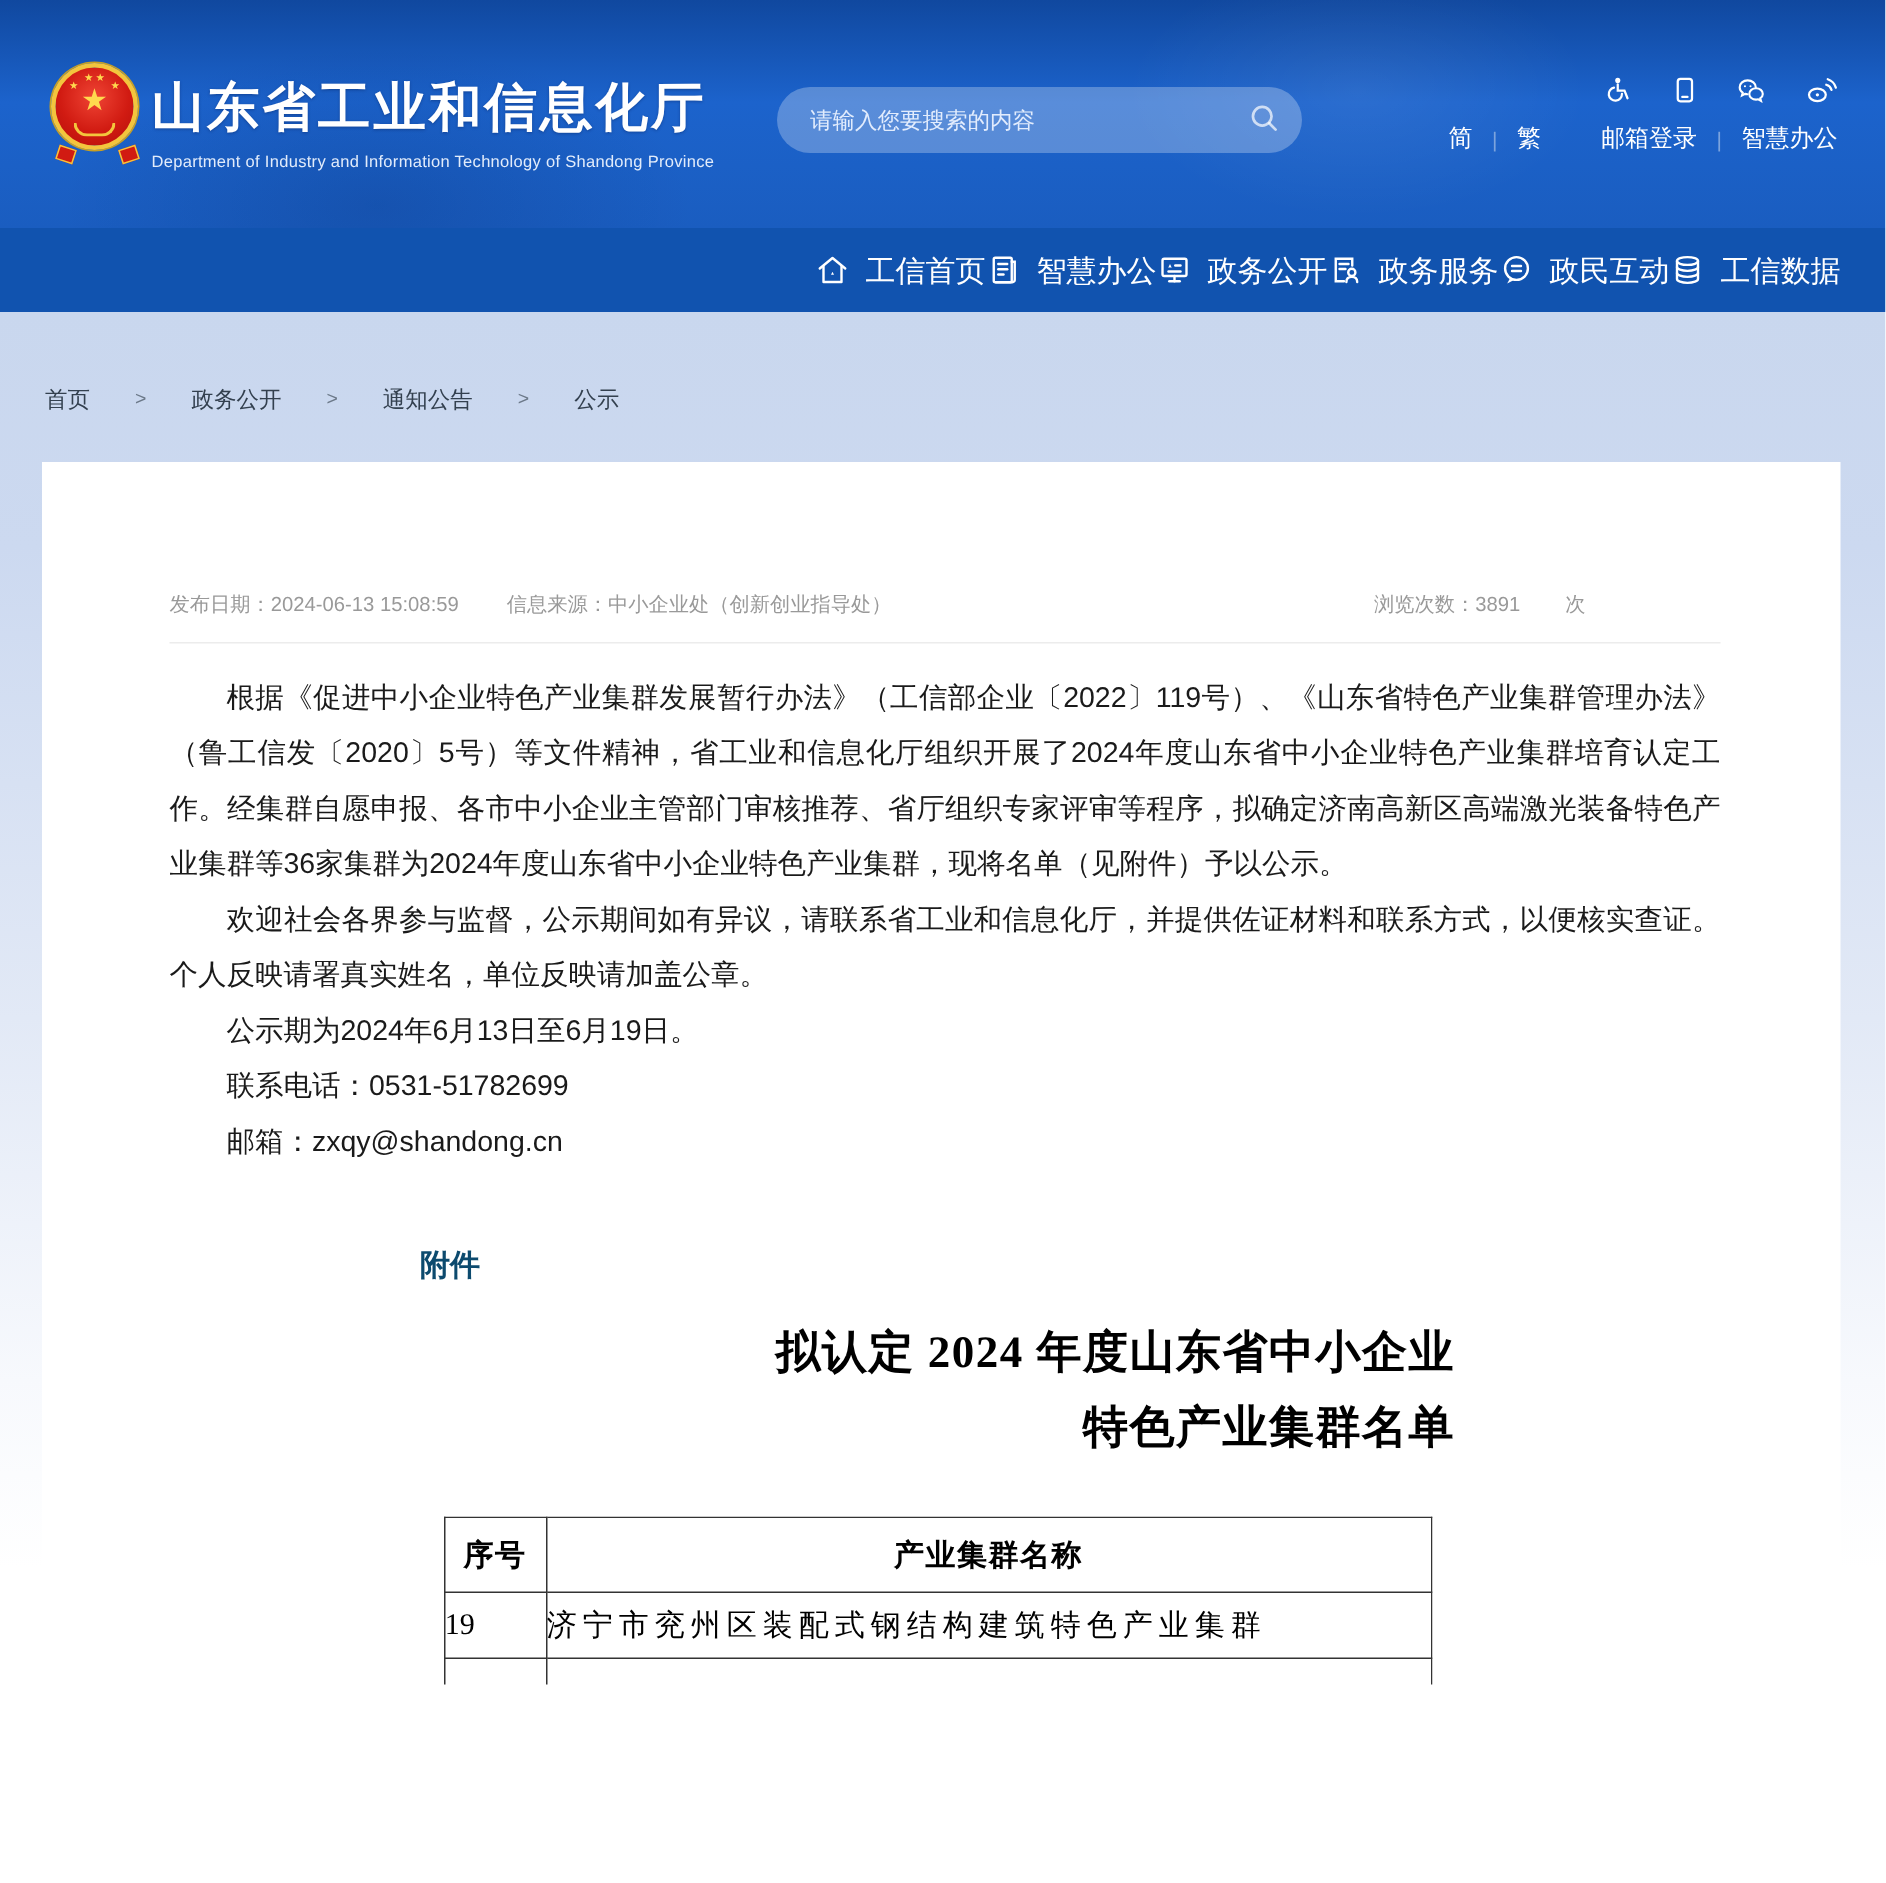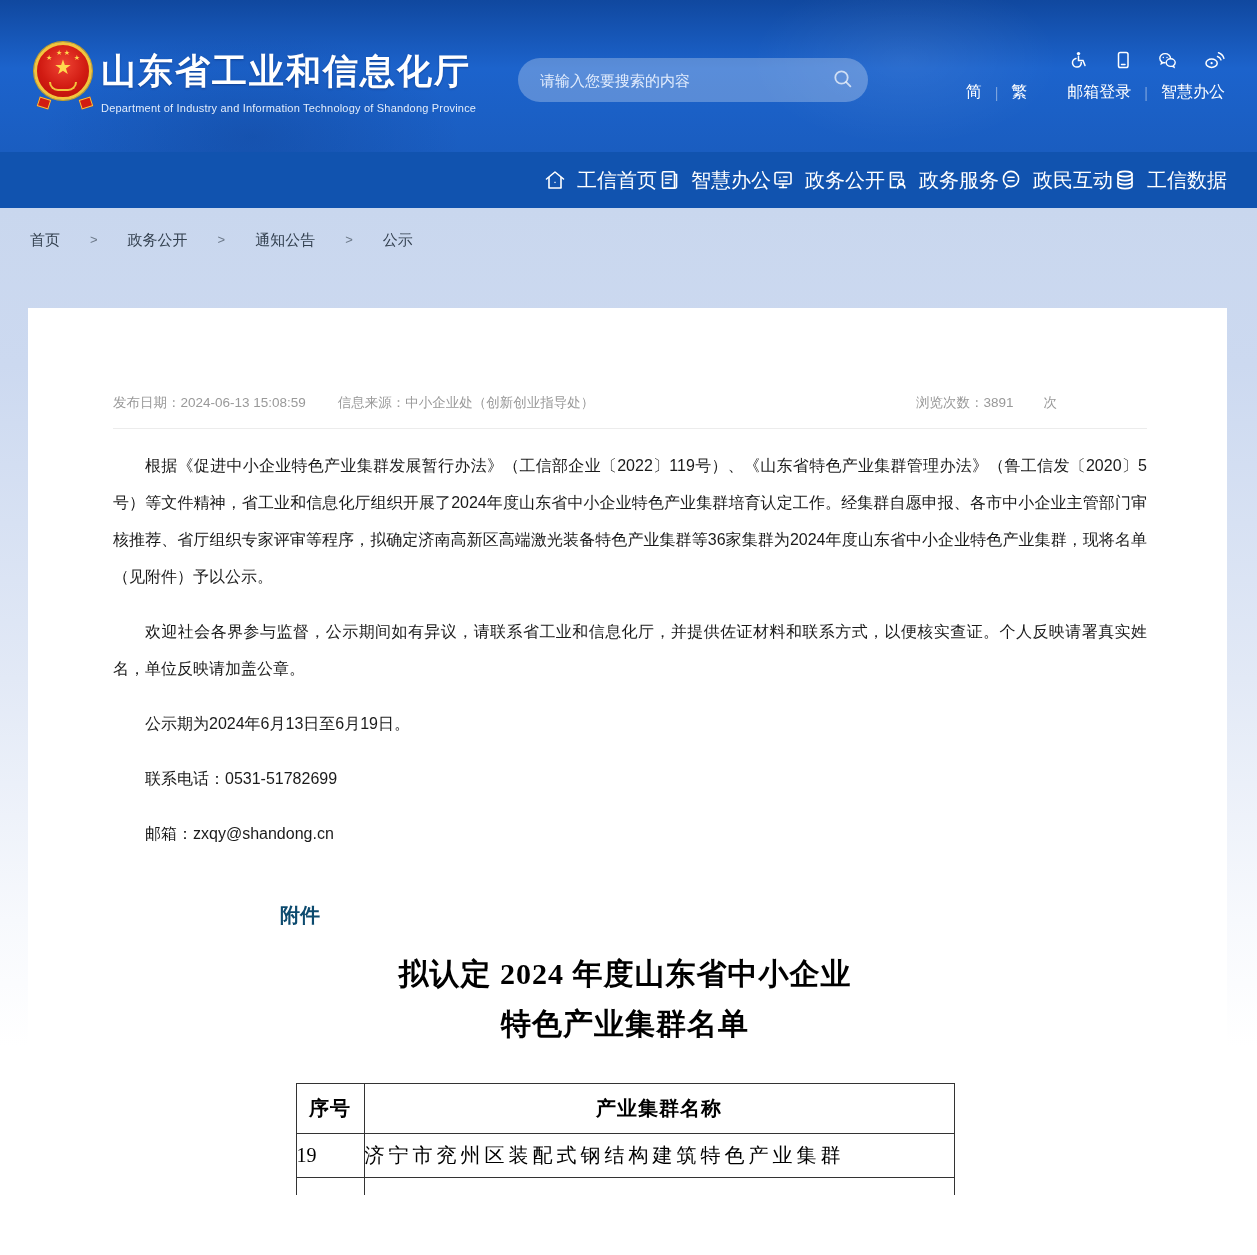--- a/index.html
+++ b/index.html
@@ -73,21 +73,21 @@
   }
   .nav-item{ display:flex; align-items:center; gap:10px; color:#fff; font-size:20px; cursor:pointer; }
   .nav-item svg{ display:block; }
 
   
   .below{
     height:1047px;
     background:linear-gradient(180deg,#c9d7ee 0%,#ccd9f0 15%,#e2e9f6 45%,#f7f9fd 68%,#ffffff 80%);
   }
   .breadcrumb{
-    height:100px; padding:23px 0 0 30px; display:flex; align-items:flex-start; gap:30px;
+    height:100px; padding:49px 0 0 30px; display:flex; align-items:flex-start; gap:30px;
     font-size:15px; color:#33404f;
   }
   .crumb{ cursor:pointer; }
   .crumb-sep{ color:#6c7989; font-size:13px; padding-top:1px; }
 
   .card{
     margin:0 30px 0 28px; background:#fff; min-height:947px;
     padding:60px 80px 40px 85px;
   }
   .article-title{
@@ -98,21 +98,21 @@
   .article-meta{
     margin:26px 0 0 0; display:flex; align-items:center; font-size:13.5px; color:#999;
   }
   .meta-left{ display:flex; gap:32px; }
   .meta-views{ margin-left:auto; margin-right:90px; display:flex; }
   .meta-views .unit{ margin-left:30px; }
   .meta-divider{ border:none; border-top:1px solid #ececec; margin-top:16px; }
 
   .article-body{ margin-top:18px; }
   .article-body p{
-    font-size:16px; color:#1a1a1a; line-height:37px; text-indent:2em; text-align:justify;margin-top:18px;
+    font-size:19px; color:#1a1a1a; line-height:37px; text-indent:2em; text-align:justify;
   }
 
   .attachment-line{ margin:64px 0 0 0; font-size:18px; color:#1a1a1a; display:flex; align-items:center; text-indent:2em;}
   .pdf-icon{
     display:inline-block; width:15px; height:17px; background:#fdfdfd;
     border:1px solid #b8b8b8; border-radius:2px; position:relative; margin:0 3px 0 2px; flex:0 0 auto;
   }
   .pdf-icon::after{
     content:"A"; position:absolute; left:0px; top:-3px; color:#d32015;
     font-size:12px; font-weight:bold; font-family:"Liberation Serif",serif; font-style:italic; line-height:1;
@@ -121,21 +121,21 @@
 
   
   .doc-preview{
     margin:50px 0 0 167px; width:690px; color:#000;
     font-family:"Liberation Serif","DejaVu Serif",serif;
   }
   .doc-annex-label{
     font-family:"Liberation Sans","DejaVu Sans",sans-serif;
     font-size:20px; font-weight:600; color:#0c4a6e;
   }
-  .doc-title{ text-align:center; margin-top:20px; font-weight:bold; font-size:30px; line-height:50px; letter-spacing:1px; }
+  .doc-title{ text-align:right; margin-top:20px; font-weight:bold; font-size:30px; line-height:50px; letter-spacing:1px; }
   .doc-table-clip{ margin:34px auto 0; width:659px; height:112px; overflow:hidden; }
   .doc-table{ width:659px; border-collapse:collapse; table-layout:fixed; }
   .doc-table td,.doc-table th{ border:1.5px solid #333; }
   .doc-table th{ height:50px; font-size:20px; font-weight:bold; letter-spacing:1px; }
   .doc-table td{ height:44px; font-size:20px; }
   .col-idx{ width:68px; }
   .cluster-name{ letter-spacing:4px; }
 </style>
 </head>
 <body>

